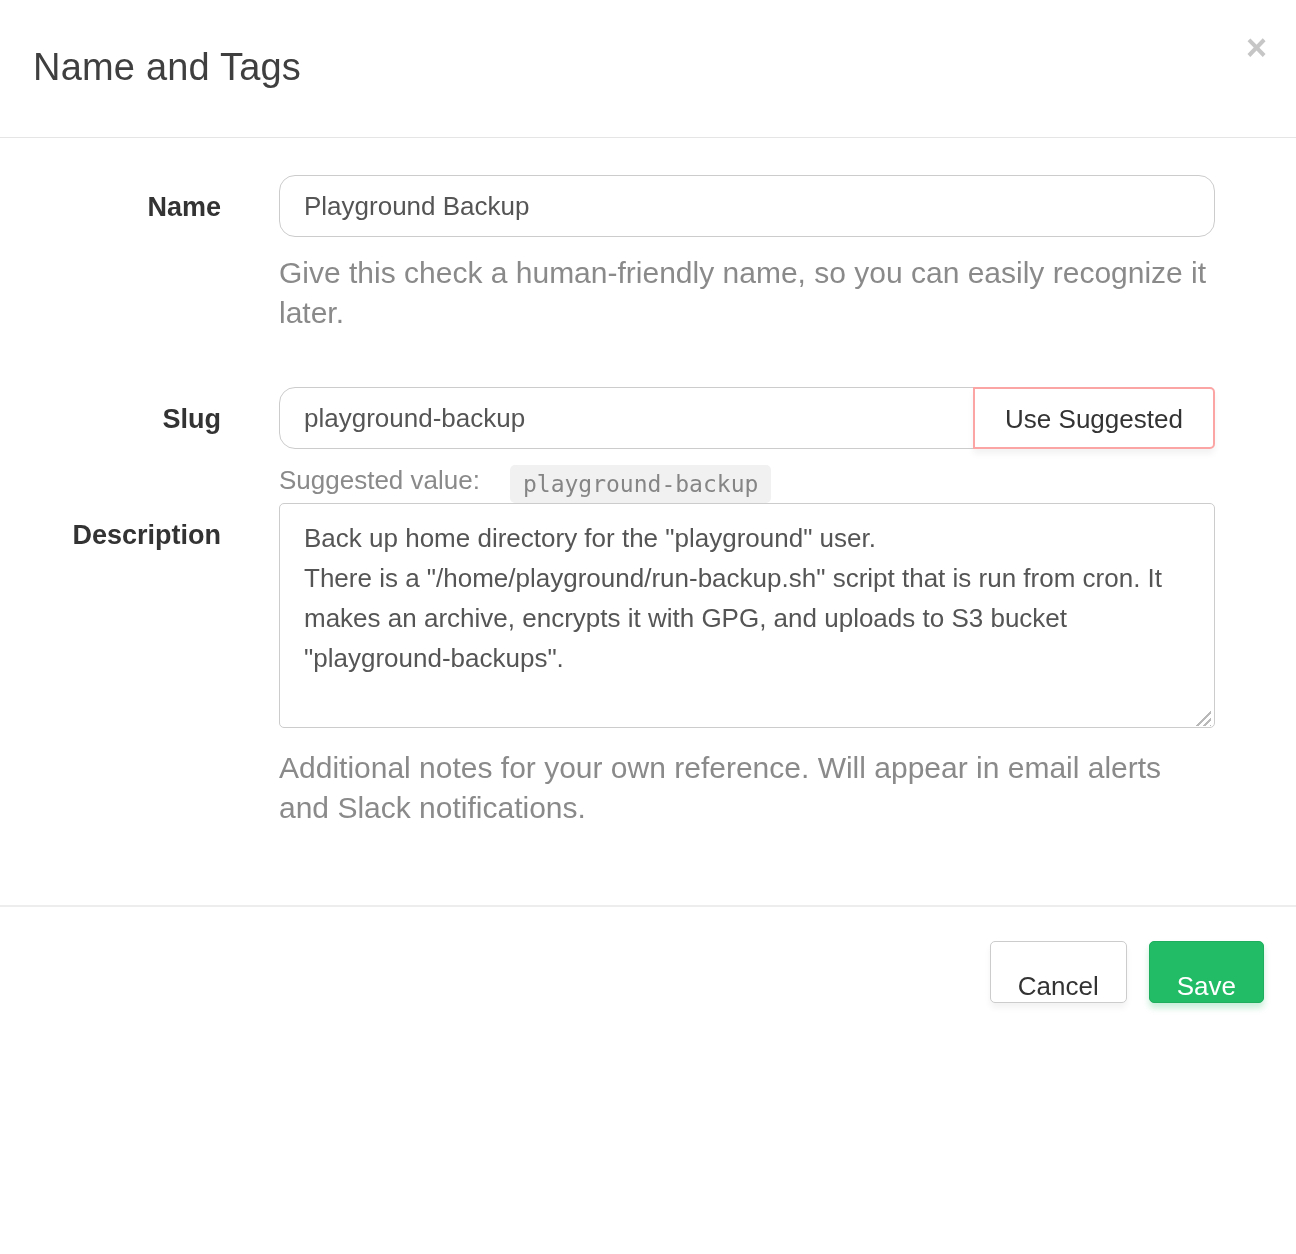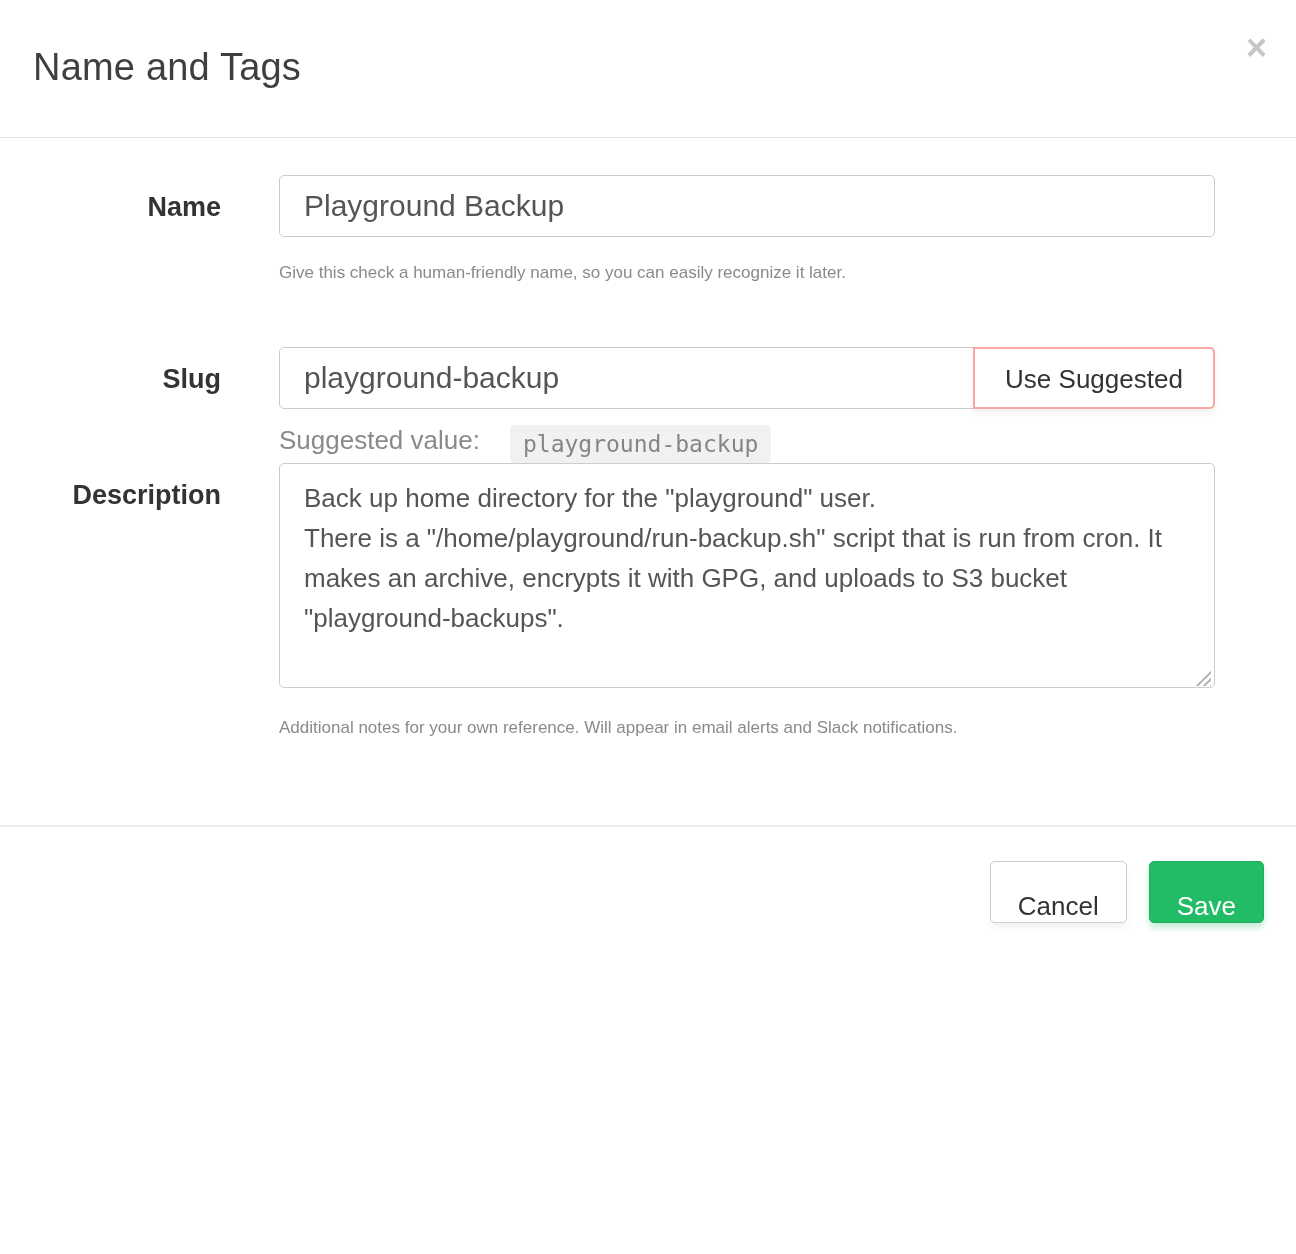--- a/index.html
+++ b/index.html
@@ -40,30 +40,30 @@
   .row-tags { margin-bottom: 48px; }
 
   .control-label {
     text-align: right;
     font-size: 27px; font-weight: 700; color: #333;
     padding-top: 16px; line-height: 32px;
   }
 
   .text-input {
     width: 100%; height: 62px;
-    border: 1px solid #ccc; border-radius: 5px;
-    font-family: "Liberation Sans", sans-serif;
-    font-size: 30px; color: #555;
+    border: 1px solid #ccc; border-radius: 16px;
+    font-family: "Liberation Sans", sans-serif;
+    font-size: 26px; color: #555;
     padding: 0 24px;
     outline: none; background: #fff;
   }
 
   .help-text {
     margin-top: 16px;
-    font-size: 17px; color: #8a8a8a; line-height: 40px;
+    font-size: 30px; color: #8a8a8a; line-height: 40px;
   }
 
   
   .input-group { display: flex; width: 100%; }
   .input-group .text-input {
     flex: 1 1 auto;
     border-top-right-radius: 0; border-bottom-right-radius: 0;
   }
   .addon-btn {
     flex: 0 0 242px; height: 62px;

